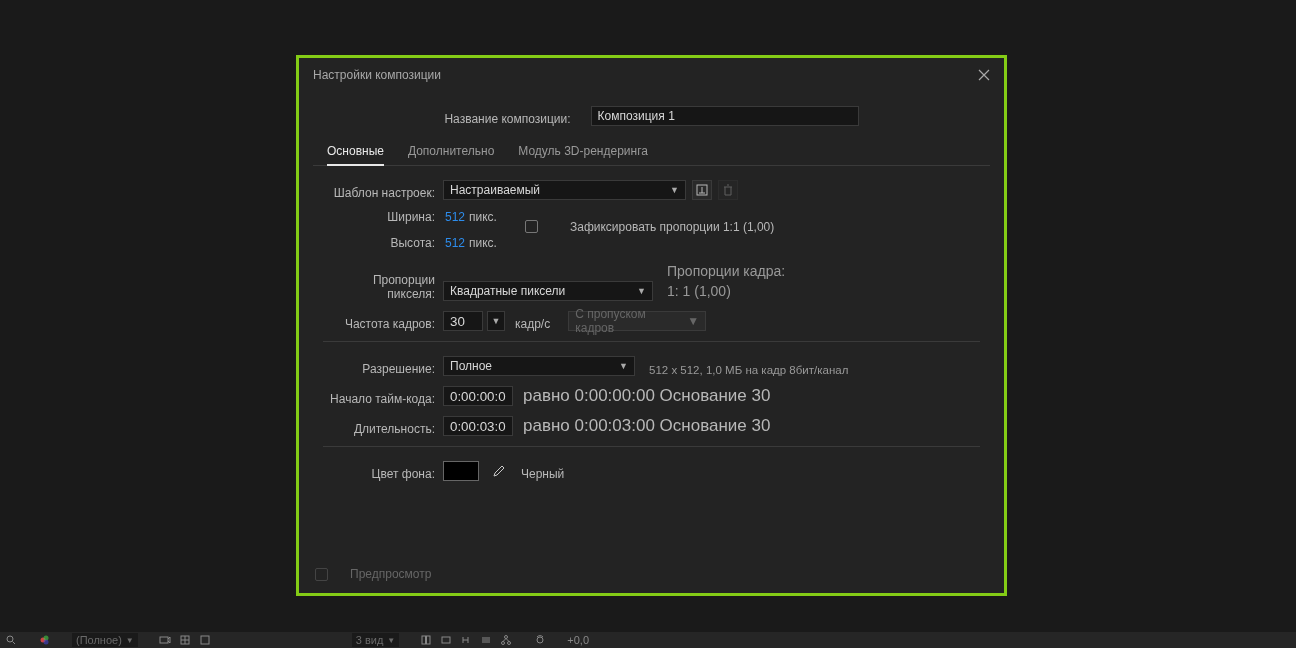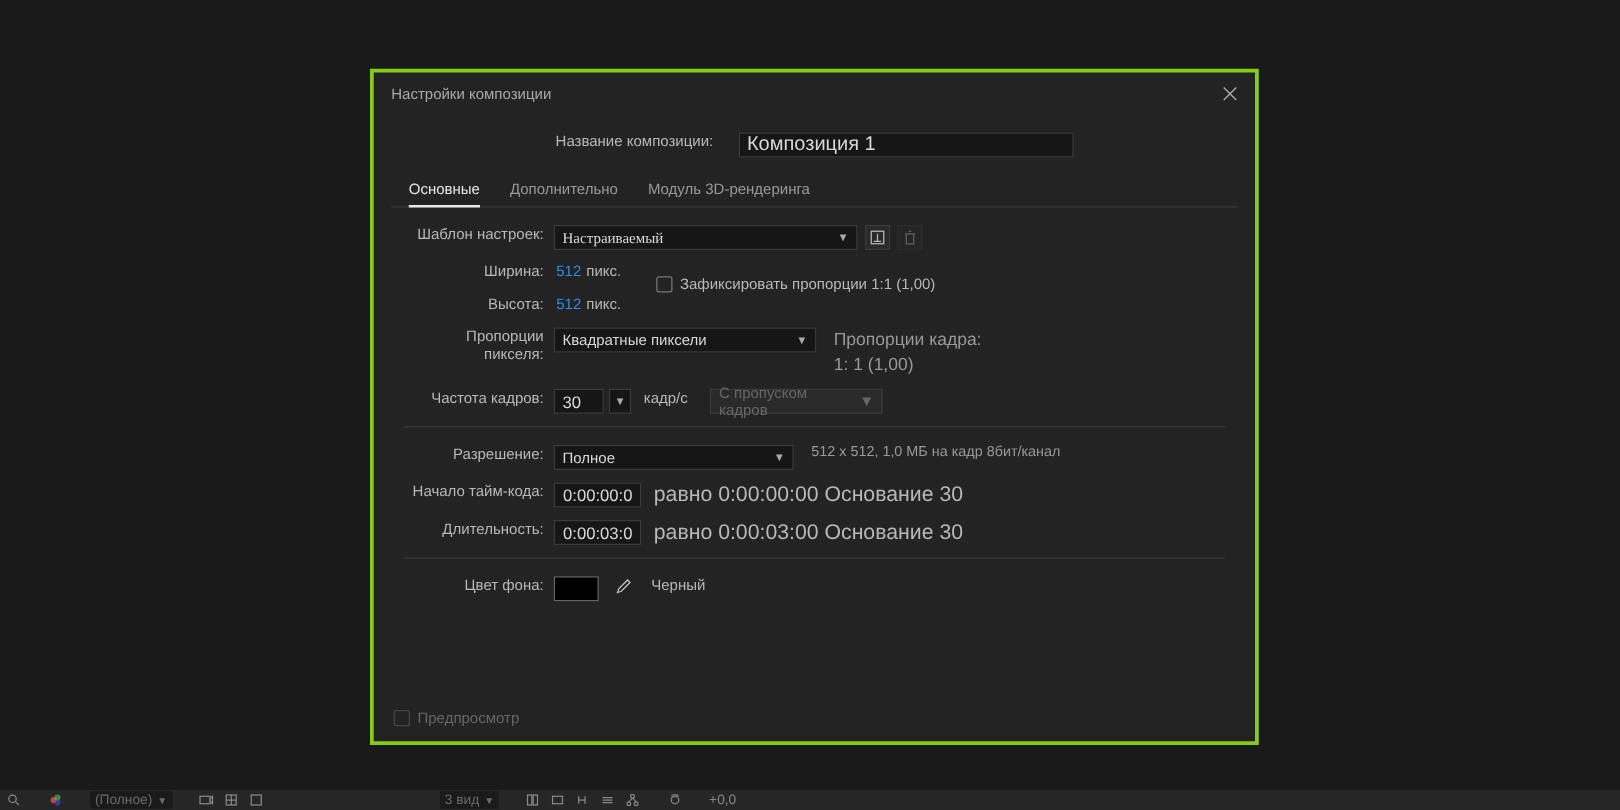--- a/index.html
+++ b/index.html
@@ -32,32 +32,32 @@
   color: #a8a8a8;
 }
 .close-x {
   color: #a8a8a8;
   font-size: 14px;
   cursor: pointer;
 }
 .name-row {
   display: flex;
   justify-content: center;
-  align-items: flex-start;
+  align-items: flex-end;
   gap: 20px;
   padding: 14px 0 10px;
 }
 .name-row .label { color: #b8b8b8; }
 .text-input {
   background: #161616;
   border: 1px solid #3a3a3a;
   color: #d8d8d8;
   padding: 3px 6px;
   height: 20px;
-  font-size: 16px;
+  font-size: 12px;
 }
 .name-input { width: 268px; }
 .tabs-wrap {
   margin: 0 14px;
 }
 .tabs {
   display: flex;
   gap: 24px;
   border-bottom: 1px solid #3a3a3a;
   padding: 0 14px;
@@ -70,65 +70,65 @@
 .tab.active {
   color: #e8e8e8;
   border-bottom: 2px solid #e8e8e8;
   margin-bottom: -1px;
 }
 .body {
   padding: 14px 24px 0;
 }
 .row {
   display: flex;
-  align-items: flex-start;
+  align-items: flex-end;
   margin-bottom: 10px;
 }
 .row .label {
   width: 120px;
   text-align: right;
   padding-right: 8px;
   color: #b8b8b8;
 }
 .select {
   background: #161616;
   border: 1px solid #3a3a3a;
   color: #d8d8d8;
   height: 20px;
   display: flex;
   align-items: center;
   justify-content: space-between;
   padding: 0 6px;
   cursor: pointer;
 }
 .select .caret { font-size: 9px; color: #aaa; }
-.preset-select { width: 243px; font-family: Liberation Serif, serif; }
+.preset-select { width: 243px; }
 .icon-btn {
   width: 20px; height: 20px;
   background: #2a2a2a;
   border: 1px solid #3a3a3a;
   margin-left: 6px;
   display: flex;
   align-items: center;
   justify-content: center;
   color: #b8b8b8;
   cursor: pointer;
 }
 .icon-btn.disabled { opacity: 0.4; cursor: default; }
 .dim-block { display: flex; align-items: flex-start; }
 .dim-left { }
 .dim-row { display: flex; align-items: center; margin-bottom: 12px; }
 .dim-row .label { width: 120px; text-align: right; padding-right: 8px; }
 .hotnum { color: #2d8ceb; padding: 0 2px; cursor: ew-resize; }
 .unit { color: #b8b8b8; margin-left: 2px; }
 .lock-block {
   display: flex;
-  align-items: center;
   margin-left: 28px;
   margin-top: 10px;
+  gap: 26px;
 }
 .checkbox {
   width: 13px; height: 13px;
   border: 1px solid #777;
   border-radius: 2px;
   margin-right: 6px;
   background: #232323;
   cursor: pointer;
 }
 .checkbox.disabled { opacity: 0.4; cursor: default; }
@@ -189,21 +189,21 @@
   display: flex; align-items: center; justify-content: center;
 }
 .color-name { margin-left: 14px; color: #b8b8b8; }
 .footer {
   margin-top: auto;
   padding: 12px 16px;
   display: flex;
   align-items: center;
   justify-content: space-between;
 }
-.preview-chk { display: flex; align-items: center; color: #666; }
+.preview-chk { display: flex; align-items: center; color: #666; gap: 16px; }
 .btns { display: flex; gap: 14px; }
 .btn {
   width: 86px; height: 22px;
   border: 1px solid #888;
   border-radius: 11px;
   background: transparent;
   color: #e8e8e8;
   display: flex; align-items: center; justify-content: center;
   cursor: pointer;
 }

